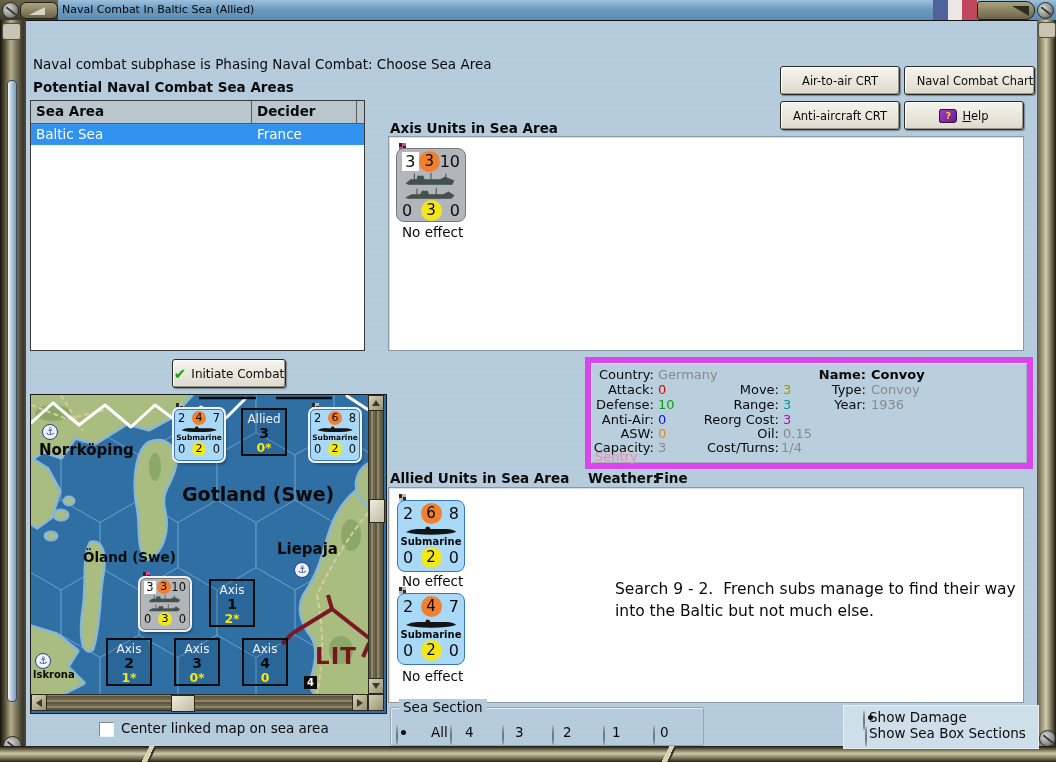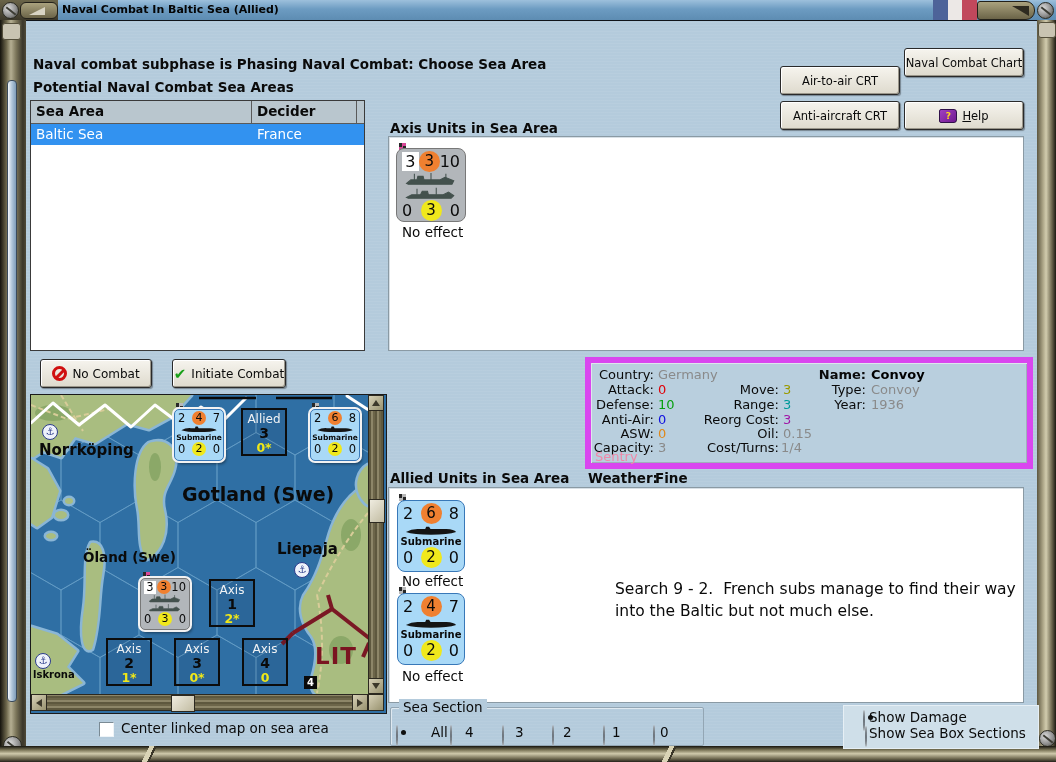--- a/index.html
+++ b/index.html
@@ -5,21 +5,21 @@
   html,body{margin:0;padding:0;background:#222;}
   #app{position:relative;width:1056px;height:762px;overflow:hidden;
        font-family:"DejaVu Sans", sans-serif;background:#3a3628;}
   .abs{position:absolute;}
   .b{font-weight:bold;}
 
   
   #titlebar{left:0;top:0;width:1056px;height:20px;
     background:linear-gradient(180deg,#9dc0dc,#6d9cc2 45%,#5d8cb2);
     border-bottom:1px solid #10141a;}
-  #title-text{left:62px;top:3px;font-size:11px;color:#050505;font-weight:bold;}
+  #title-text{left:62px;top:3px;font-size:11px;color:#050505;}
   .screw{border-radius:50%;background:radial-gradient(circle at 35% 35%,#dcdcdc,#909090 55%,#46463e);
     border:1px solid #2a2a22;}
   .screw i{position:absolute;left:10%;top:46%;width:80%;height:2px;background:#3c3c34;transform:rotate(38deg);}
   .oliv-tab{background:linear-gradient(180deg,#aaa27e,#6b6448);border:1px solid #23211a;border-radius:6px;}
   #flag{left:933px;top:0;width:44px;height:20px;display:flex;}
   #flag span{flex:1;}
   #frame-left{left:0;top:20px;width:26px;height:742px;
     background:linear-gradient(90deg,#14120c,#6d674c 25%,#b5af92 42%,#7c765a 62%,#3a362a 88%,#504a38);}
   #frame-right{left:1037px;top:20px;width:19px;height:742px;
     background:linear-gradient(90deg,#5c5640,#a9a284 30%,#d2ccae 48%,#6d674e 78%,#1c1a12);}
@@ -27,21 +27,21 @@
     background:linear-gradient(180deg,#16140e,#7c7658 25%,#cfc9ab 48%,#6d674e 80%,#24211a);}
   .slash{top:746px;width:30px;height:16px;
     background:linear-gradient(115deg,transparent 38%,#d9d3b5 38% 52%,#3a3628 52% 58%,transparent 58%);}
   #bluebar{left:7px;top:80px;width:8px;height:620px;border-radius:4px;border:1px solid #3a4a5a;
     background:linear-gradient(90deg,#f4f8fc,#aec4d8 50%,#7e9cb8);}
   #content-bg{left:26px;top:20px;width:1011px;height:726px;background:#b4cbdc;
     background-image:repeating-linear-gradient(0deg,rgba(255,255,255,.05) 0 1px,transparent 1px 3px);}
 
   
   #h1{left:33px;top:32px;font-size:16px;font-weight:bold;color:#0a0a0a;}
-  #h2{left:33px;top:56px;font-size:13.5px;font-weight:bold;color:#0a0a0a;}
+  #h2{left:33px;top:56px;font-size:13.5px;font-weight:normal;color:#0a0a0a;}
   #h3{left:33px;top:79px;font-size:13.5px;font-weight:bold;color:#0a0a0a;}
 
   
   #sea-table{left:30px;top:100px;width:333px;height:249px;background:#fff;border:1px solid #3a3a3a;}
   #sea-table .hdr{position:absolute;left:0;top:0;width:100%;height:22px;background:#b9c6ce;
     border-bottom:1px solid #5a5a5a;}
   #sea-table .hc{position:absolute;top:2px;font-size:13.5px;font-weight:bold;color:#0a0a0a;}
   #sea-table .div1{position:absolute;left:220px;top:0;width:1px;height:22px;background:#5a5a5a;}
   #sea-table .div2{position:absolute;left:325px;top:0;width:1px;height:22px;background:#5a5a5a;}
   #row-baltic{position:absolute;left:0;top:23px;width:100%;height:21px;background:#3292f0;color:#fff;font-size:13.5px;}
@@ -199,21 +199,21 @@
     <div id="row-baltic">
       <span style="left:5px;">Baltic Sea</span>
       <span style="left:226px;">France</span>
     </div>
   </div>
 
   
   <div class="abs btn" style="left:780px;top:66px;width:118px;height:27px;">
     <span>Air-to-air CRT</span>
     </div>
-  <div class="abs btn" style="left:904px;top:48px;width:118px;height:27px;">
+  <div class="abs btn" style="left:904px;top:66px;width:118px;height:27px;padding-left:11px;">
     <span>Naval Combat Chart</span>
     </div>
   <div class="abs btn" style="left:780px;top:101px;width:118px;height:27px;">
     <span>Anti-aircraft CRT</span>
     </div>
   <div class="abs btn" style="left:904px;top:101px;width:118px;height:27px;">
     <span class="bookicon">
         <span>?</span>
       </span>
     <span class="help-label">Help</span>
@@ -244,26 +244,20 @@
     </svg>
     <div class="r" style="padding-bottom:2px;">
       <span class="num16">0</span>
       <span class="badge yellow circ21">3</span>
       <span class="num16">0</span>
     </div>
   </div>
   <div class="cap" style="left:402px;top:224px;">No effect</div>
 
   
-  <div class="abs btn btn2" style="left:40px;top:359px;width:110px;height:27px;">
-    <span class="noicon">
-        <i></i>
-      </span>
-    <span>No Combat</span>
-    </div>
   <div class="abs btn btn2" style="left:172px;top:359px;width:112px;height:27px;">
     <span class="checkicon">✔</span>
     <span>Initiate Combat</span>
     </div>
 
   
   <div class="abs" id="unit-info">
     <span class="lab" style="left:0;top:4px;width:63px;">Country:</span>
     <span class="val gray" style="left:67px;top:4px;">Germany</span>
     <span class="lab" style="left:0;top:19px;width:63px;">Attack:</span>

